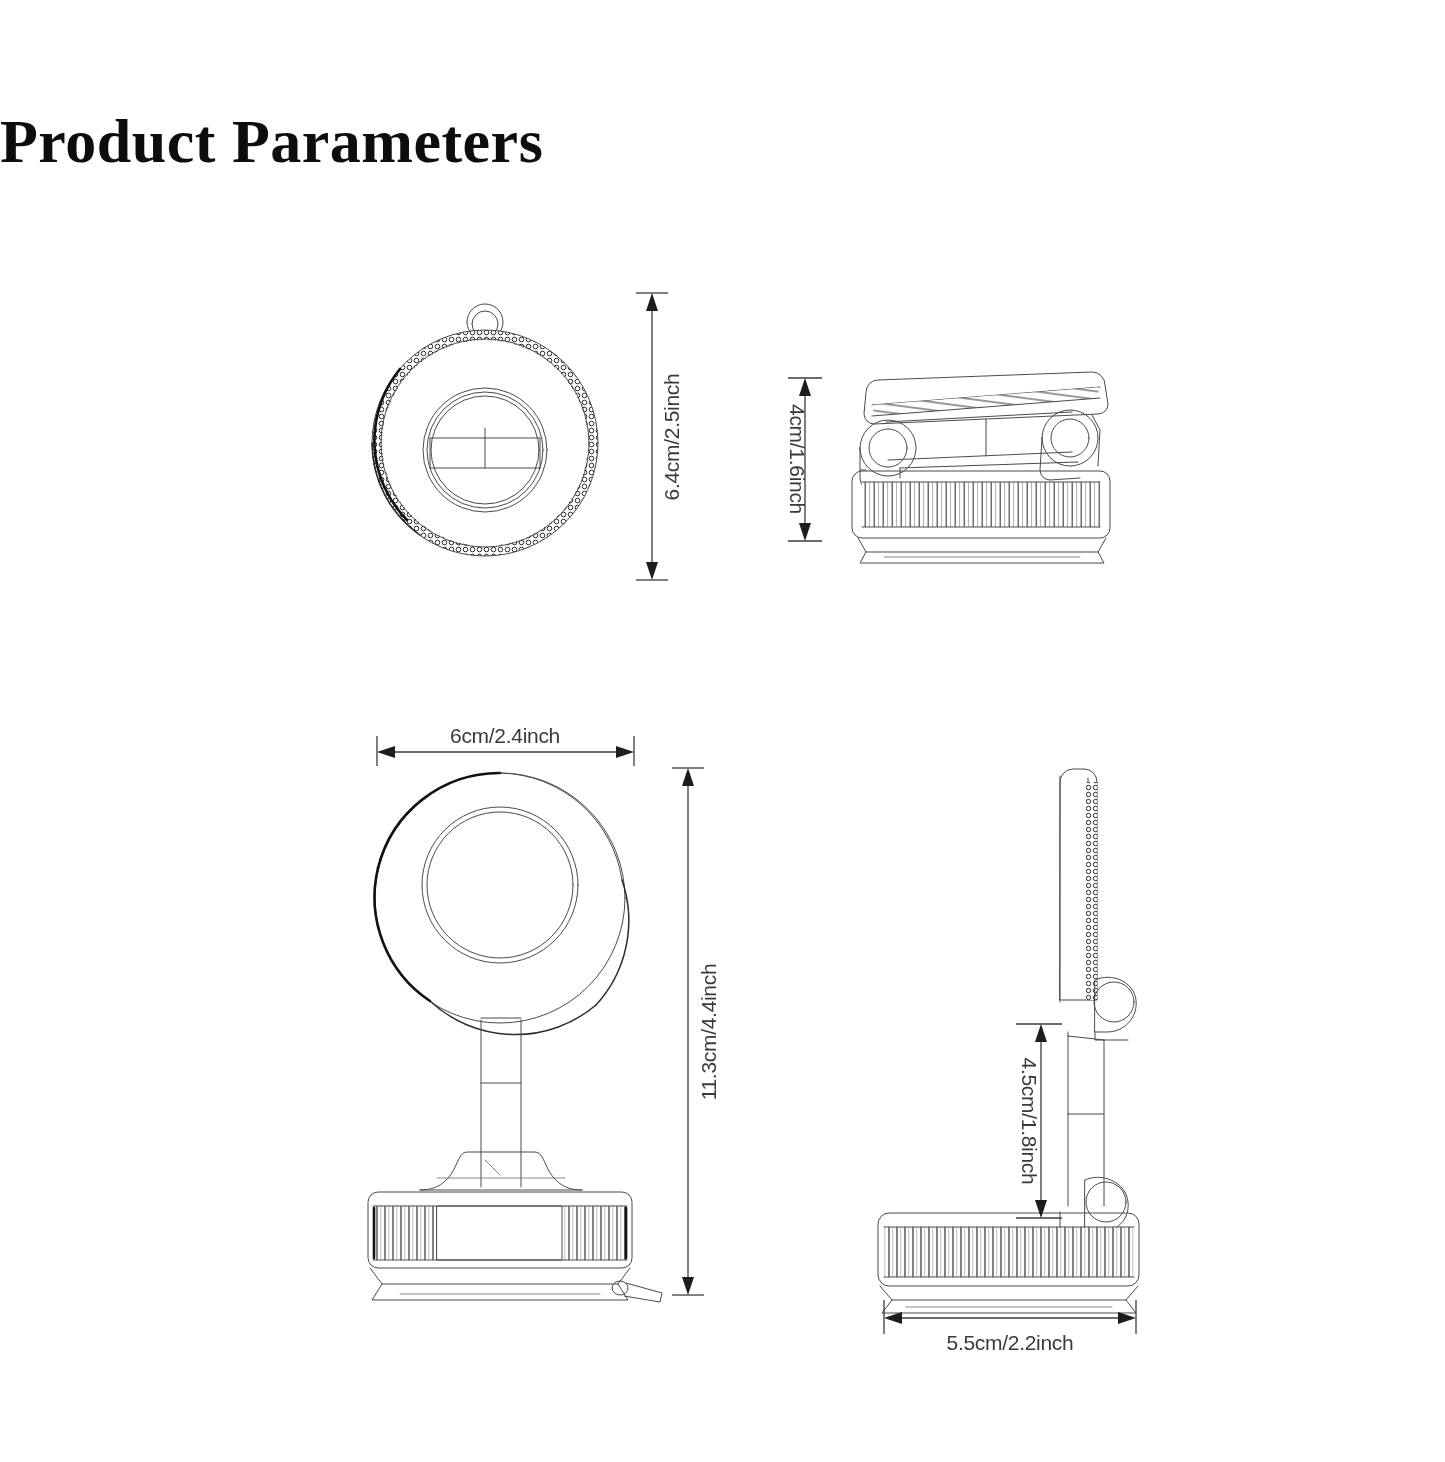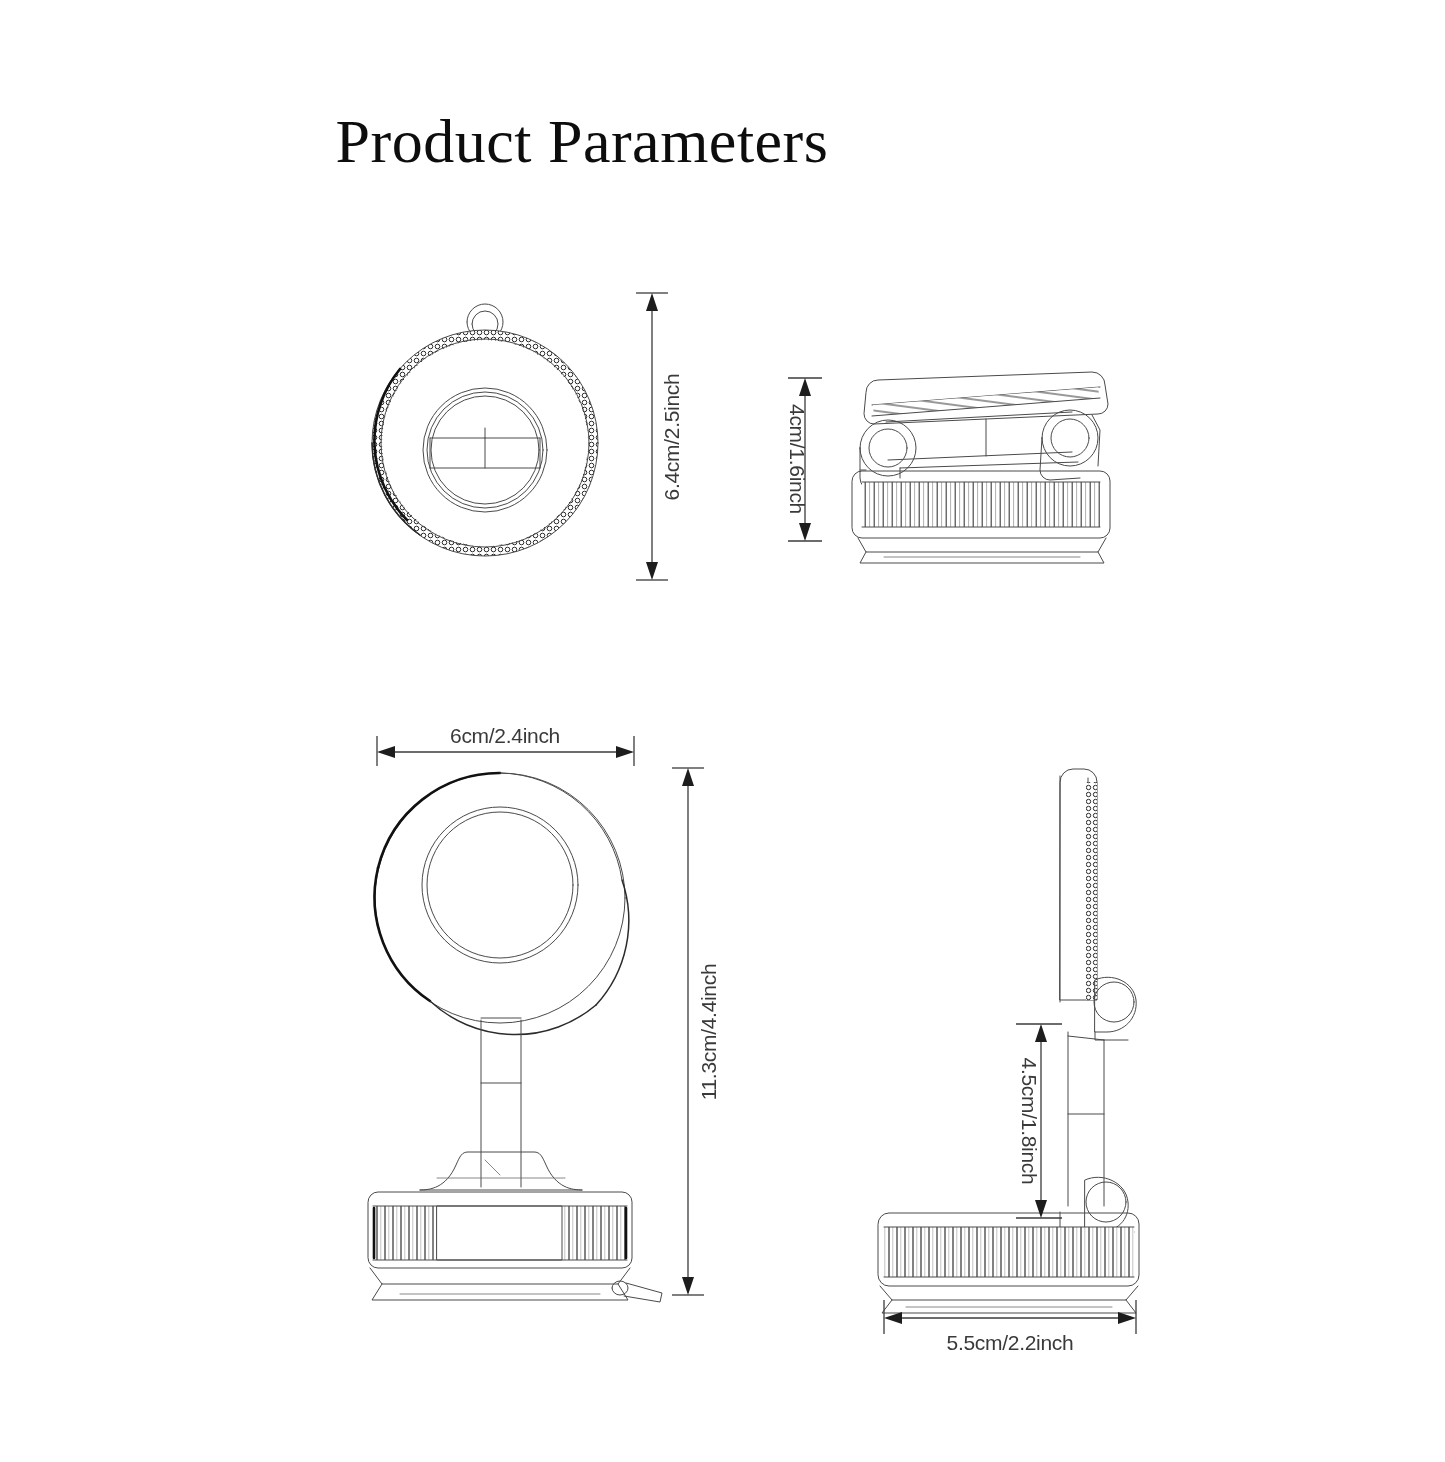--- a/index.html
+++ b/index.html
@@ -18,24 +18,23 @@
     position: relative;
     width: 1445px;
     height: 1462px;
     background: #ffffff;
   }
   .page-title {
     position: absolute;
     left: 0;
     top: 110px;
     width: 1164px;
-    text-align: center;
     font-family: "Liberation Serif", serif;
     font-size: 62px;
-    font-weight: 400;
+    font-weight: 700;
     color: #0d0d0d;
     letter-spacing: 0.5px;
     line-height: 1;
   }
   svg.diagram {
     position: absolute;
     left: 0;
     top: 0;
     width: 1445px;
     height: 1462px;

